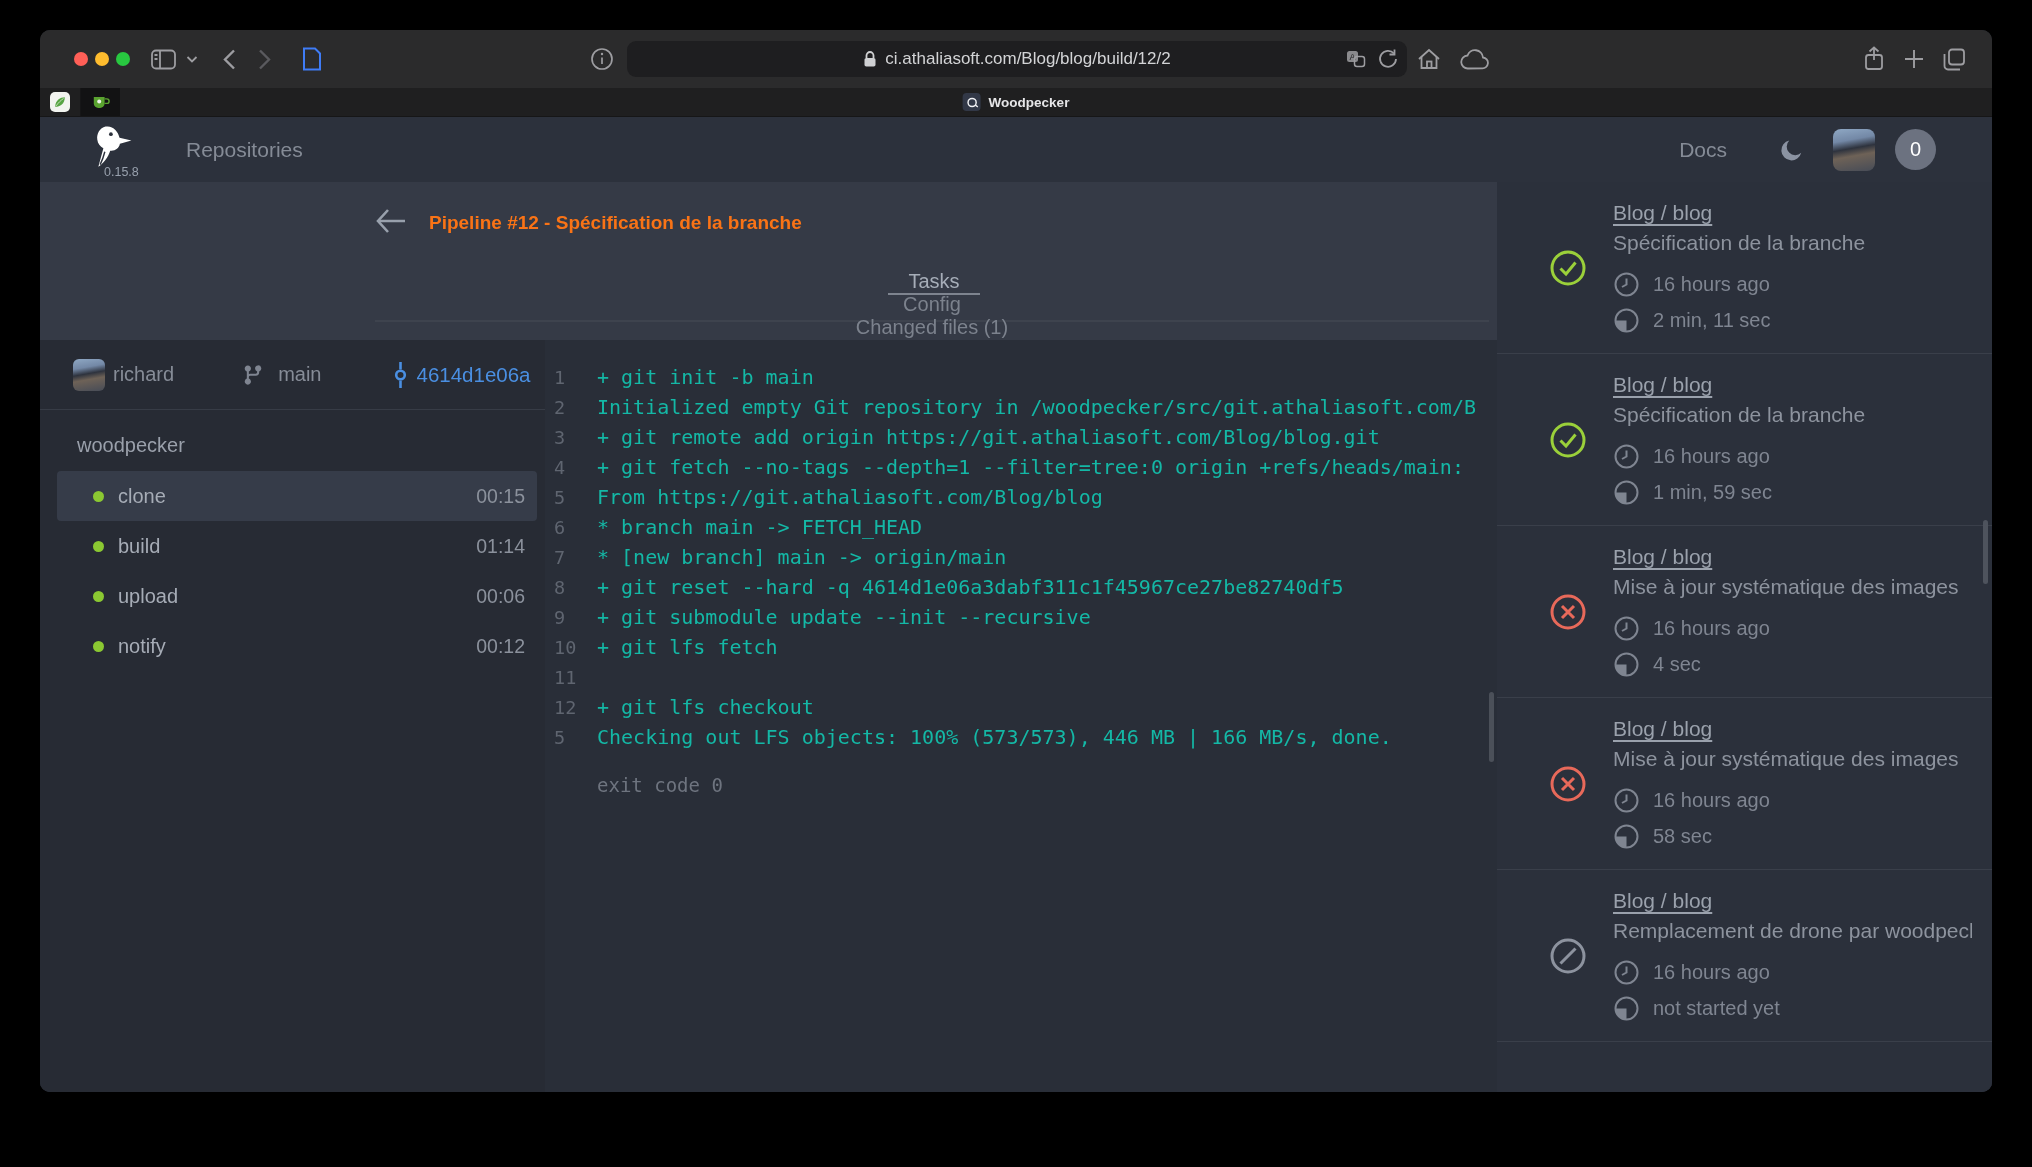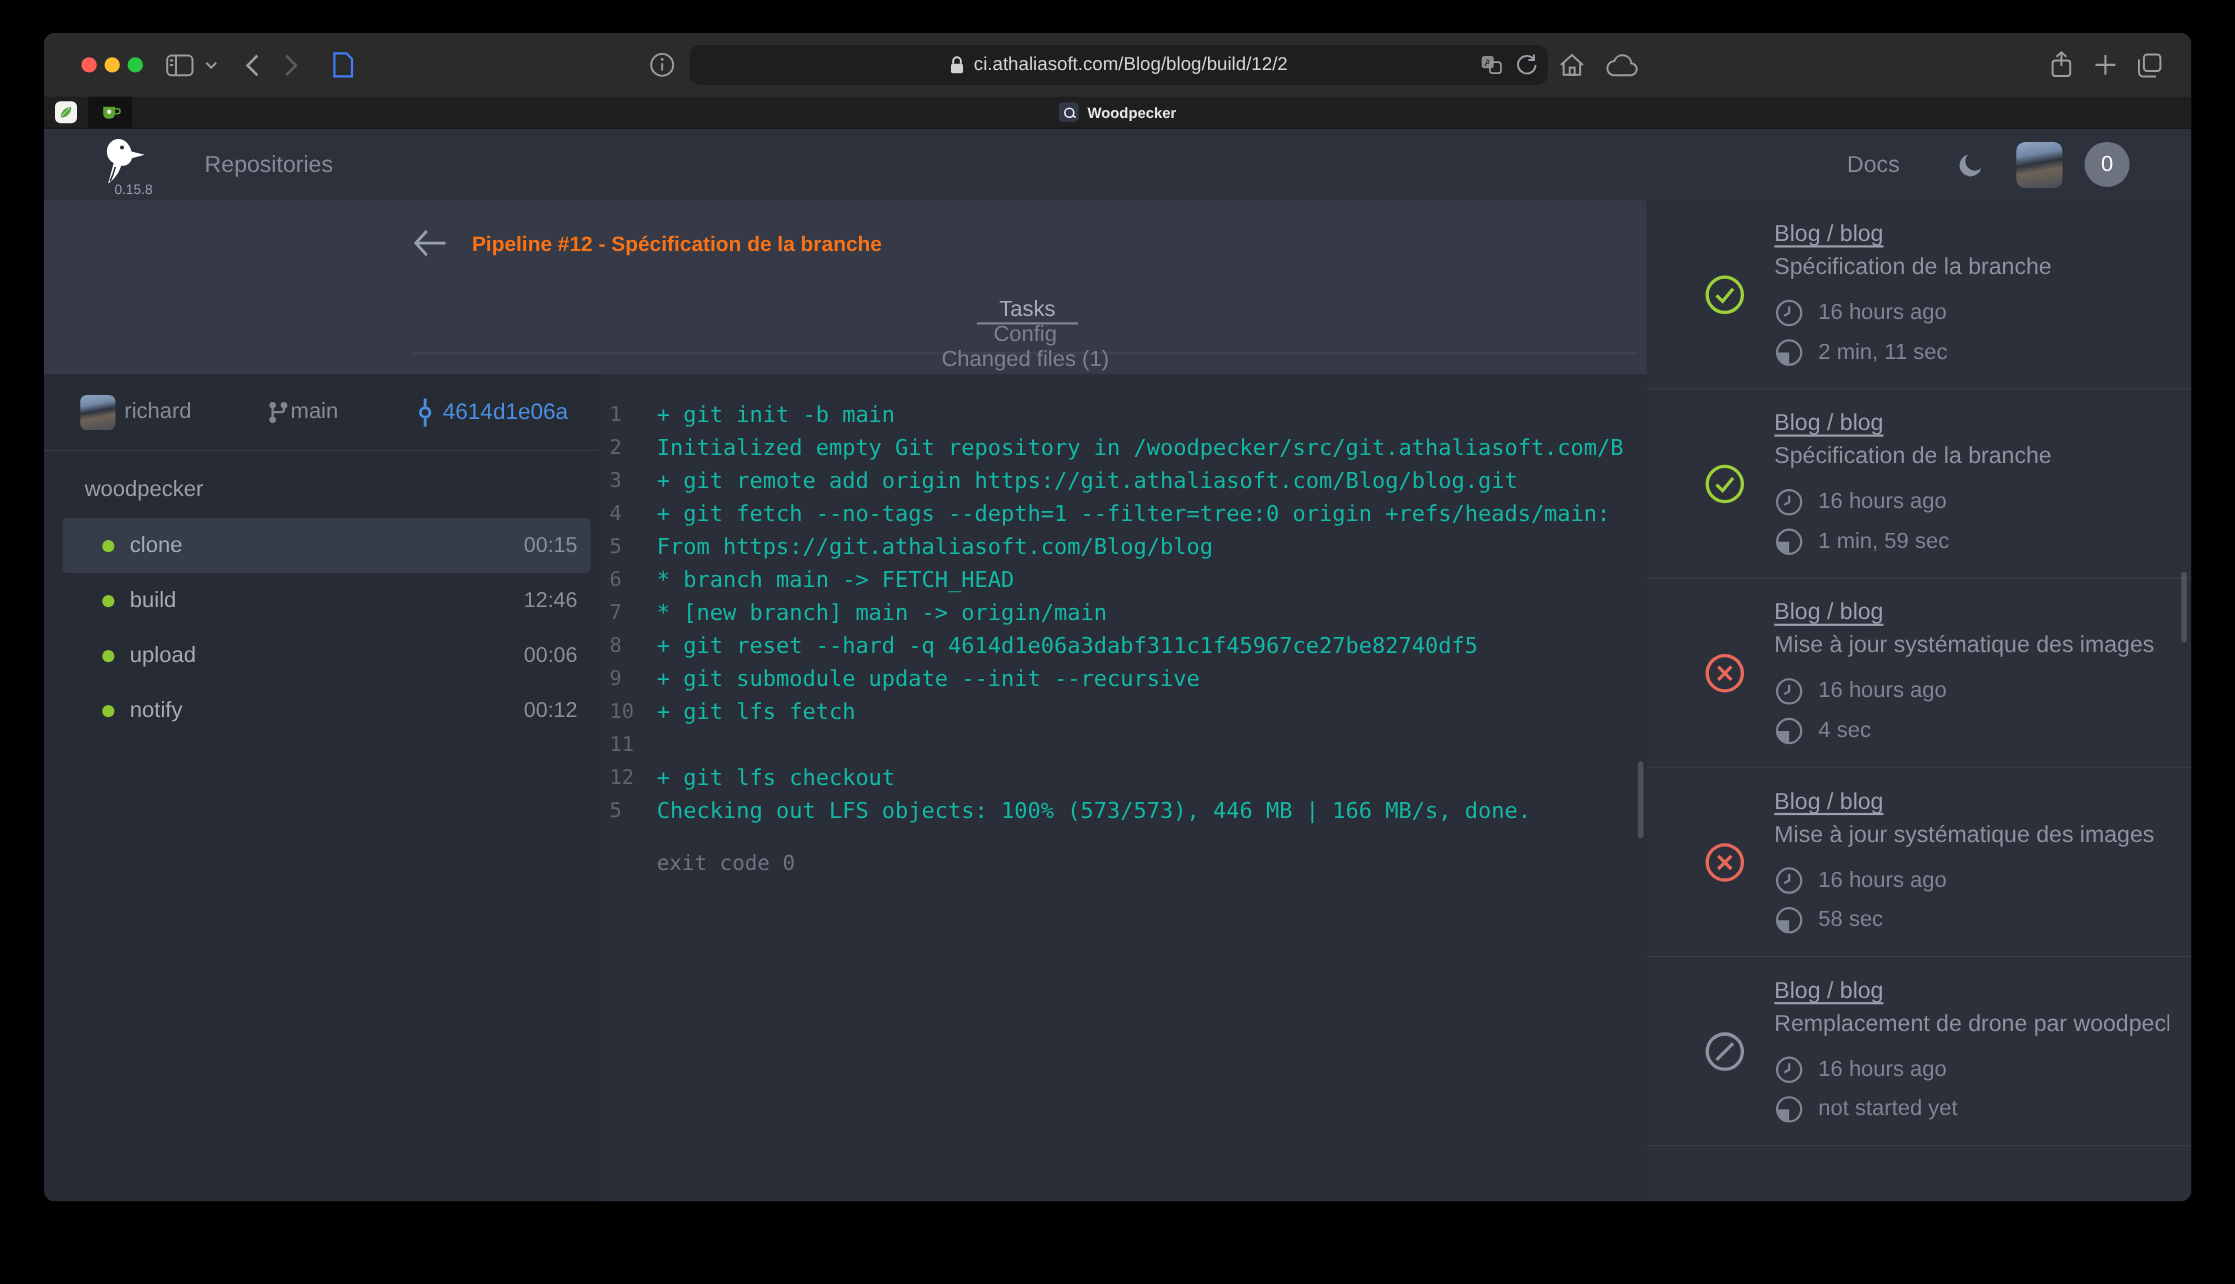--- a/index.html
+++ b/index.html
@@ -77,21 +77,21 @@
              font-size:20.5px; color:#848a96; padding-right:6px; }
 
   .content-row{ flex:1; display:flex; min-height:0; }
   .steps-panel{ width:505px; flex-shrink:0; background:#272b34; overflow:hidden; }
   .meta-row{ height:70px; display:flex; align-items:center; padding:0 20px 0 33px;
              border-bottom:1px solid #373c46; font-size:20px; color:#868c97; }
   .mini-avatar{ width:32px; height:32px; border-radius:6px; flex-shrink:0;
            background:linear-gradient(170deg,#8fa8c4 0%,#7388a6 28%,#2e333e 46%,#6e6257 62%,#474c57 100%); }
   .meta-name{ margin-left:8px; }
   .meta-branch-ic{ margin-left:68px; color:#7f8591; display:flex; }
-  .meta-branch{ margin-left:0; }
+  .meta-branch{ margin-left:14px; }
   .meta-commit-ic{ margin-left:71px; color:#4a8fe2; display:flex; }
   .meta-commit{ margin-left:9px; color:#4a8fe2; font-size:20.5px; }
   .group-label{ margin:24px 0 14px 37px; font-size:20px; color:#9aa0ab; }
   .step-row{ height:50px; margin:0 8px 0 17px; border-radius:4px; display:flex;
              align-items:center; padding:0 12px 0 36px; }
   .step-row.selected{ background:#363c49; }
   .dot{ width:11px; height:11px; border-radius:50%; background:#8bc832; flex-shrink:0; }
   .step-name{ margin-left:14px; font-size:20px; color:#a6acb6; }
   .step-time{ margin-left:auto; font-size:19.5px; color:#8b919c; }
 
@@ -333,21 +333,21 @@
             <div class="group-label">woodpecker</div>
 
             <div class="step-row selected">
               <span class="dot"></span>
               <span class="step-name">clone</span>
               <span class="step-time">00:15</span>
             </div>
             <div class="step-row">
               <span class="dot"></span>
               <span class="step-name">build</span>
-              <span class="step-time">12:46</span>
+              <span class="step-time">01:14</span>
             </div>
             <div class="step-row">
               <span class="dot"></span>
               <span class="step-name">upload</span>
               <span class="step-time">00:06</span>
             </div>
             <div class="step-row">
               <span class="dot"></span>
               <span class="step-name">notify</span>
               <span class="step-time">00:12</span>

